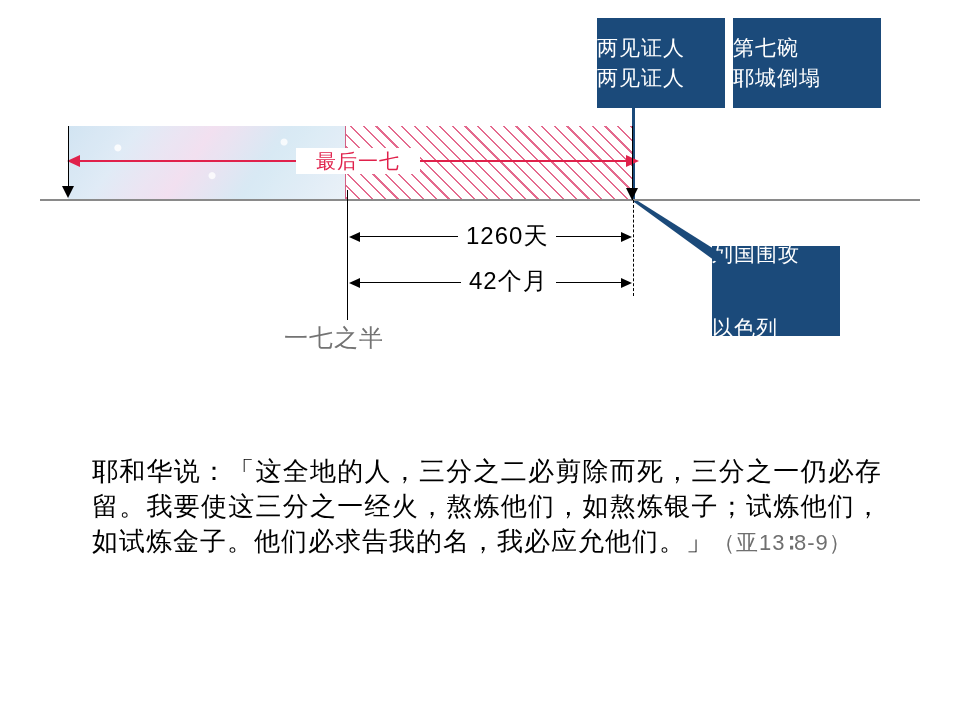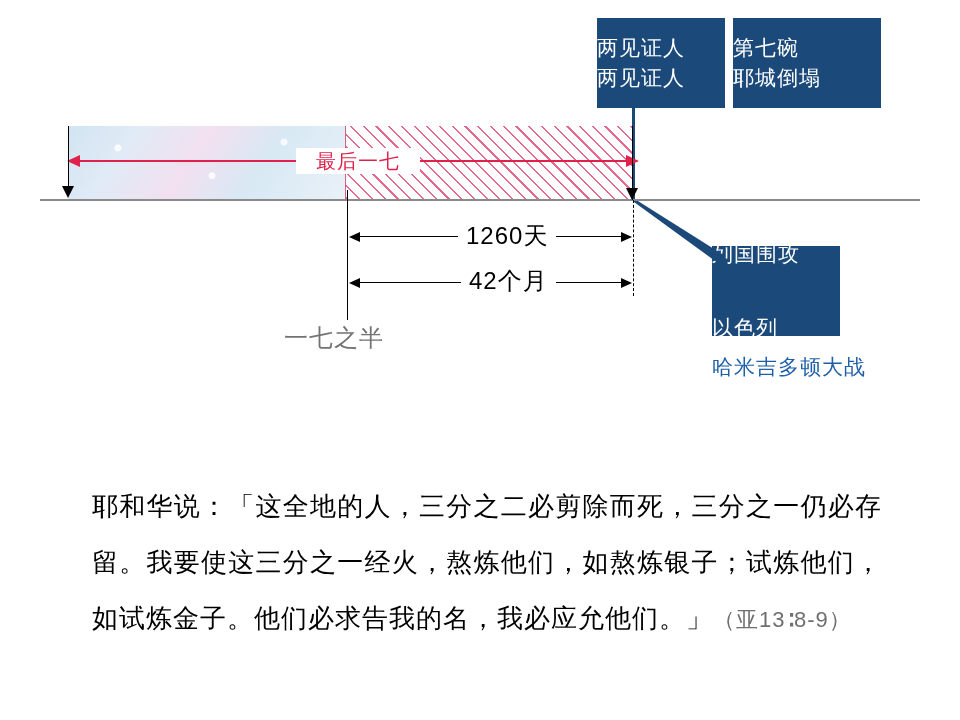--- a/index.html
+++ b/index.html
@@ -196,24 +196,24 @@
     font-size: 21px;
     line-height: 34px;
     letter-spacing: 1px;
     white-space: nowrap;
   }
 
   
   #scripture {
     position: absolute;
     left: 92px;
-    top: 478px;
+    top: 454px;
     width: 790px;
     font-size: 26px;
-    line-height: 56px;
+    line-height: 35px;
     letter-spacing: 1px;
     color: #000000;
     text-align: justify;
   }
   #scripture .ref {
     color: #6f6f6f;
     font-size: 22px;
   }
 </style>
 </head>
@@ -266,20 +266,19 @@
   <div class="arrowhead arrow-left-black" style="left:349px; top:232px;"></div>
   <div class="arrowhead arrow-right-black" style="left:621px; top:232px;"></div>
   <div class="label" id="label-1260-days">1260天</div>
 
   <div class="measure" style="left:360px; top:282px; width:262px;"></div>
   <div class="arrowhead arrow-left-black" style="left:349px; top:278px;"></div>
   <div class="arrowhead arrow-right-black" style="left:621px; top:278px;"></div>
   <div class="label" id="label-42-months">42个月</div>
 
   <div id="notes-armageddon">
-    <div>哈米吉多顿大战</div>
   </div>
 
   <div id="scripture">
     <span>耶和华说：「这全地的人，三分之二必剪除而死，三分之一仍必存留。我要使这三分之一经火，熬炼他们，如熬炼银子；试炼他们，如试炼金子。他们必求告我的名，我必应允他们。」</span><span class="ref">（亚13∶8-9）</span>
   </div>
 
 </div>
 
 </body></html>

